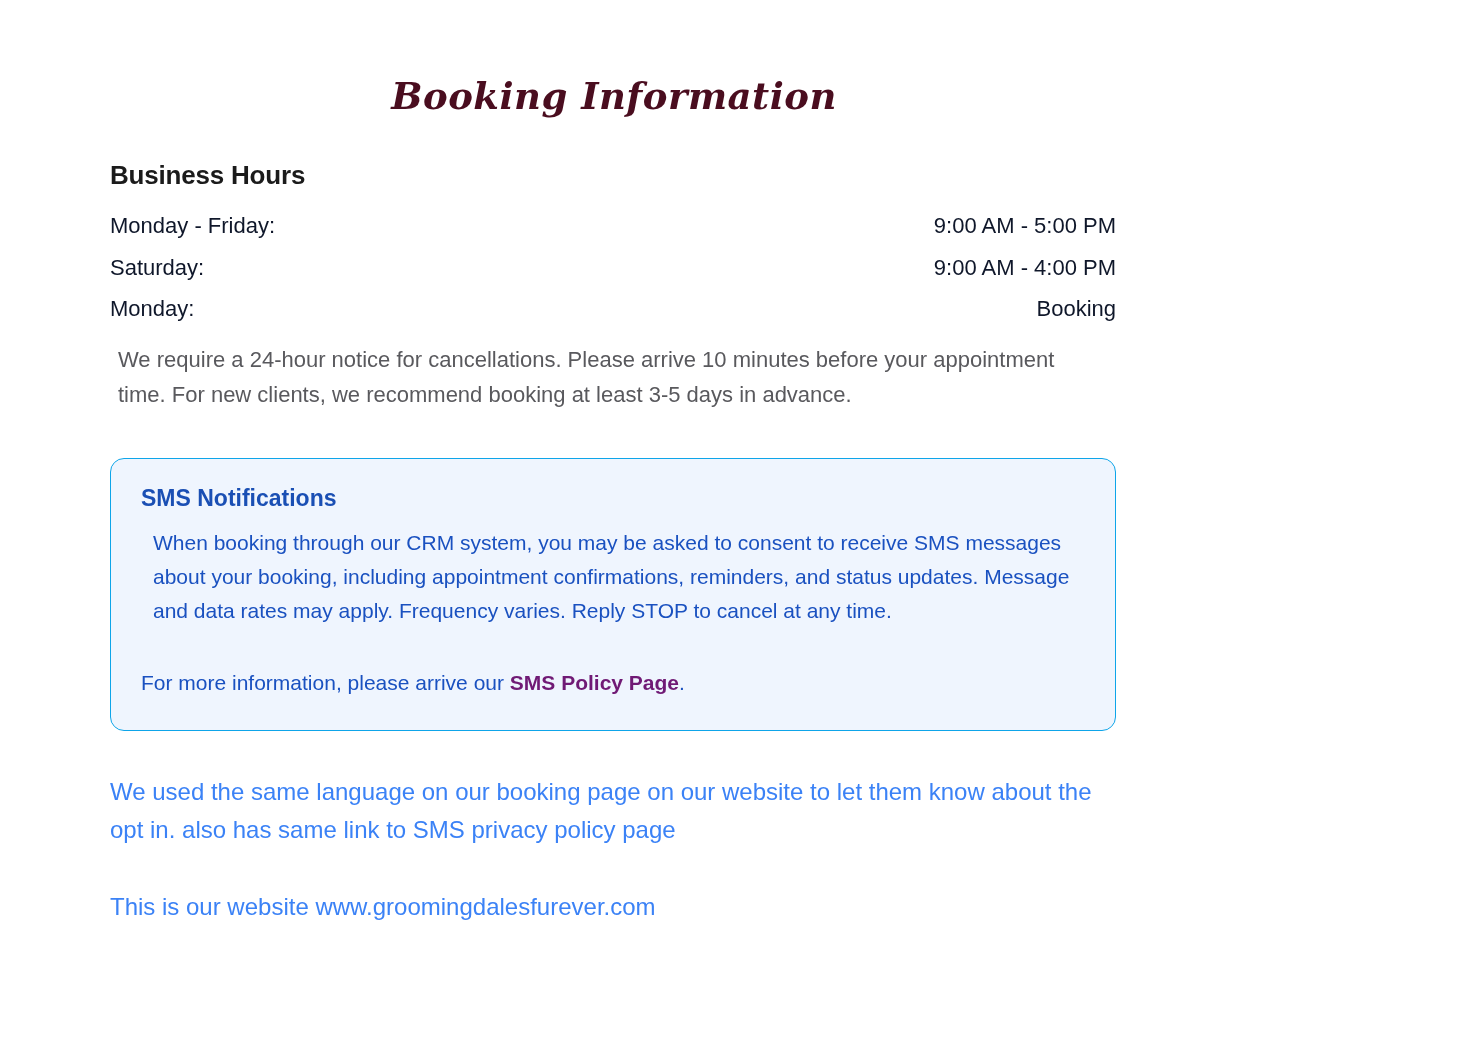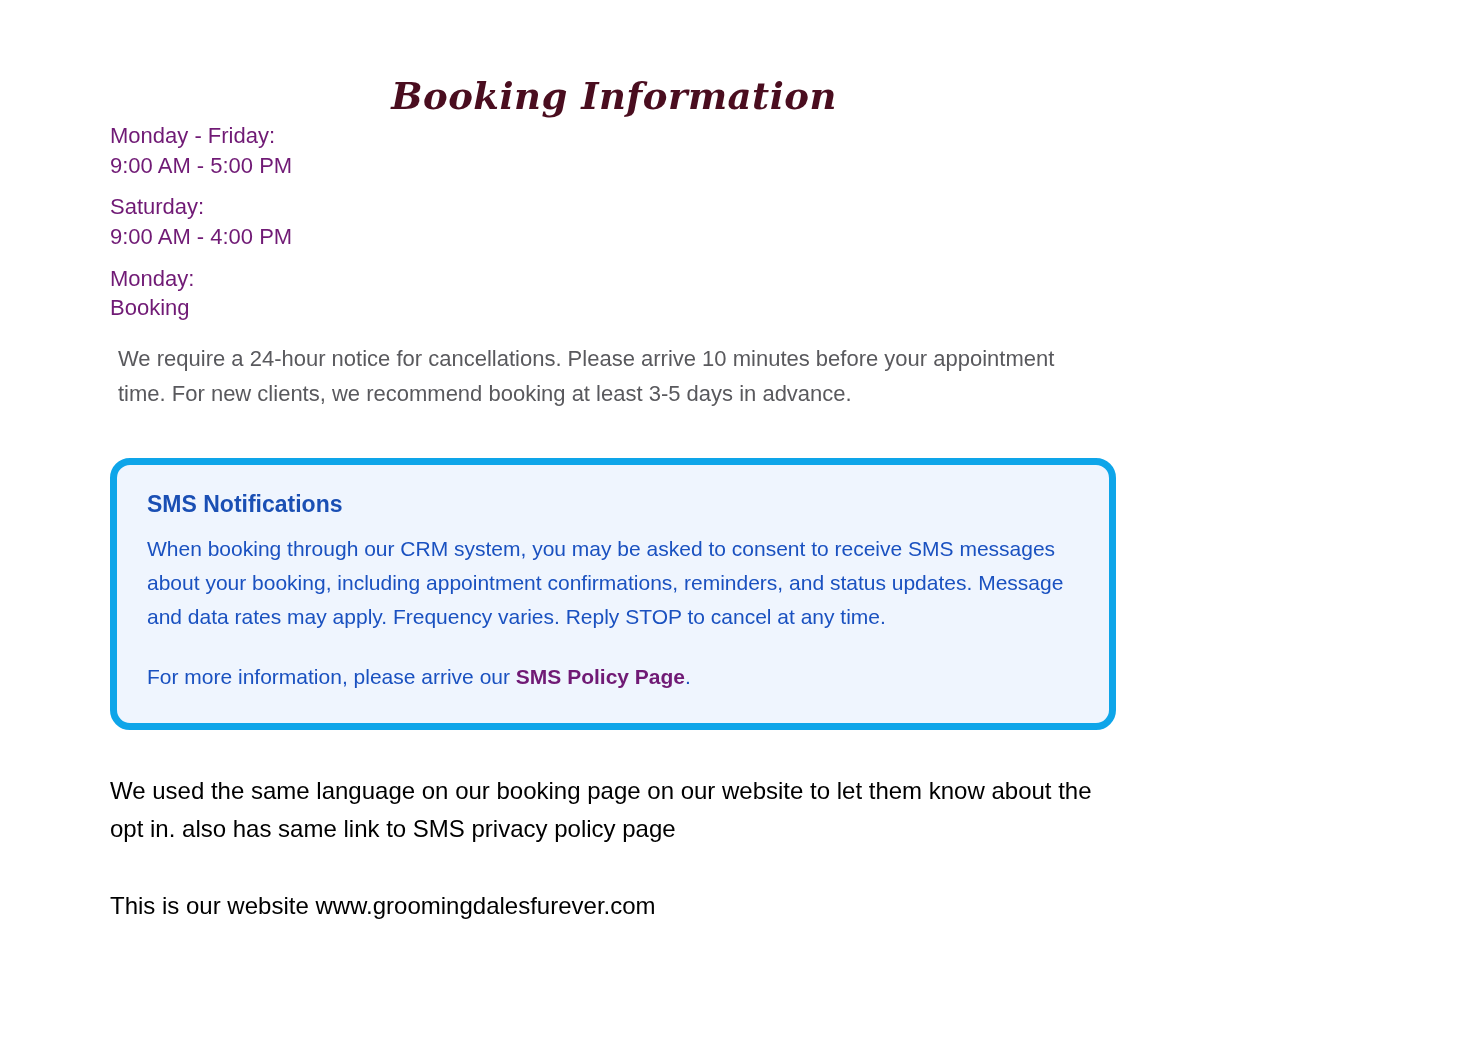--- a/index.html
+++ b/index.html
@@ -48,90 +48,90 @@
     padding-top: 45px;
     padding-bottom: 14px;
     letter-spacing: -0.2px;
   }
 
   .hours-row {
     display: flex;
     justify-content: space-between;
     align-items: baseline;
     font-size: 22px;
-    color: #701a75;
+    color: #0f172a;
     padding: 6px 0;
     line-height: 1.35;
-    flex-direction: column;
   }
   .hours-day { text-align: left; }
   .hours-time { text-align: right; }
 
   .policy-text {
     font-size: 22px;
     color: #59595d;
     line-height: 1.6;
     margin: 8px;
     padding-top: 4px;
     max-width: 1185px;
   }
 
   .sms-box {
     margin-top: 46px;
     background: #eff5fe;
-    border: 7px solid #0ea5e9;
-    border-radius: 20px;
+    border: 1px solid #0ea5e9;
+    border-radius: 14px;
     padding: 26px 30px 30px 30px;
     max-width: 1178px;
     box-sizing: border-box;
   }
   .sms-title {
     font-size: 23px;
     font-weight: 700;
     color: #1a4fb4;
     margin: 0 0 14px 0;
   }
   .sms-body {
     font-size: 21px;
     color: #1a51c0;
     line-height: 1.62;
-    margin: 0;
+    margin: 12px;
   }
   .sms-footer {
     font-size: 21px;
     color: #1a51c0;
     line-height: 1.6;
     margin: 0;
     padding-top: 26px;
   }
   .sms-link {
     color: #701a75;
     font-weight: 700;
     text-decoration: none;
   }
 
   .note-block {
     padding-top: 42px;
     font-size: 24px;
-    color: #000000;
+    color: #3b82f6;
     line-height: 1.56;
     max-width: 1220px;
   }
   .note-block p { margin: 0; }
   .note-second { padding-top: 40px; }
 </style>
 </head>
 <body>
 
 <div class="page">
 
   <h1 class="doc-title">Booking Information</h1>
 
   <div class="content">
 
+    <h2 class="section-heading">Business Hours</h2>
 
     <div class="hours-row">
       <span class="hours-day">Monday - Friday:</span>
       <span class="hours-time">9:00 AM - 5:00 PM</span>
     </div>
     <div class="hours-row">
       <span class="hours-day">Saturday:</span>
       <span class="hours-time">9:00 AM - 4:00 PM</span>
     </div>
     <div class="hours-row">

